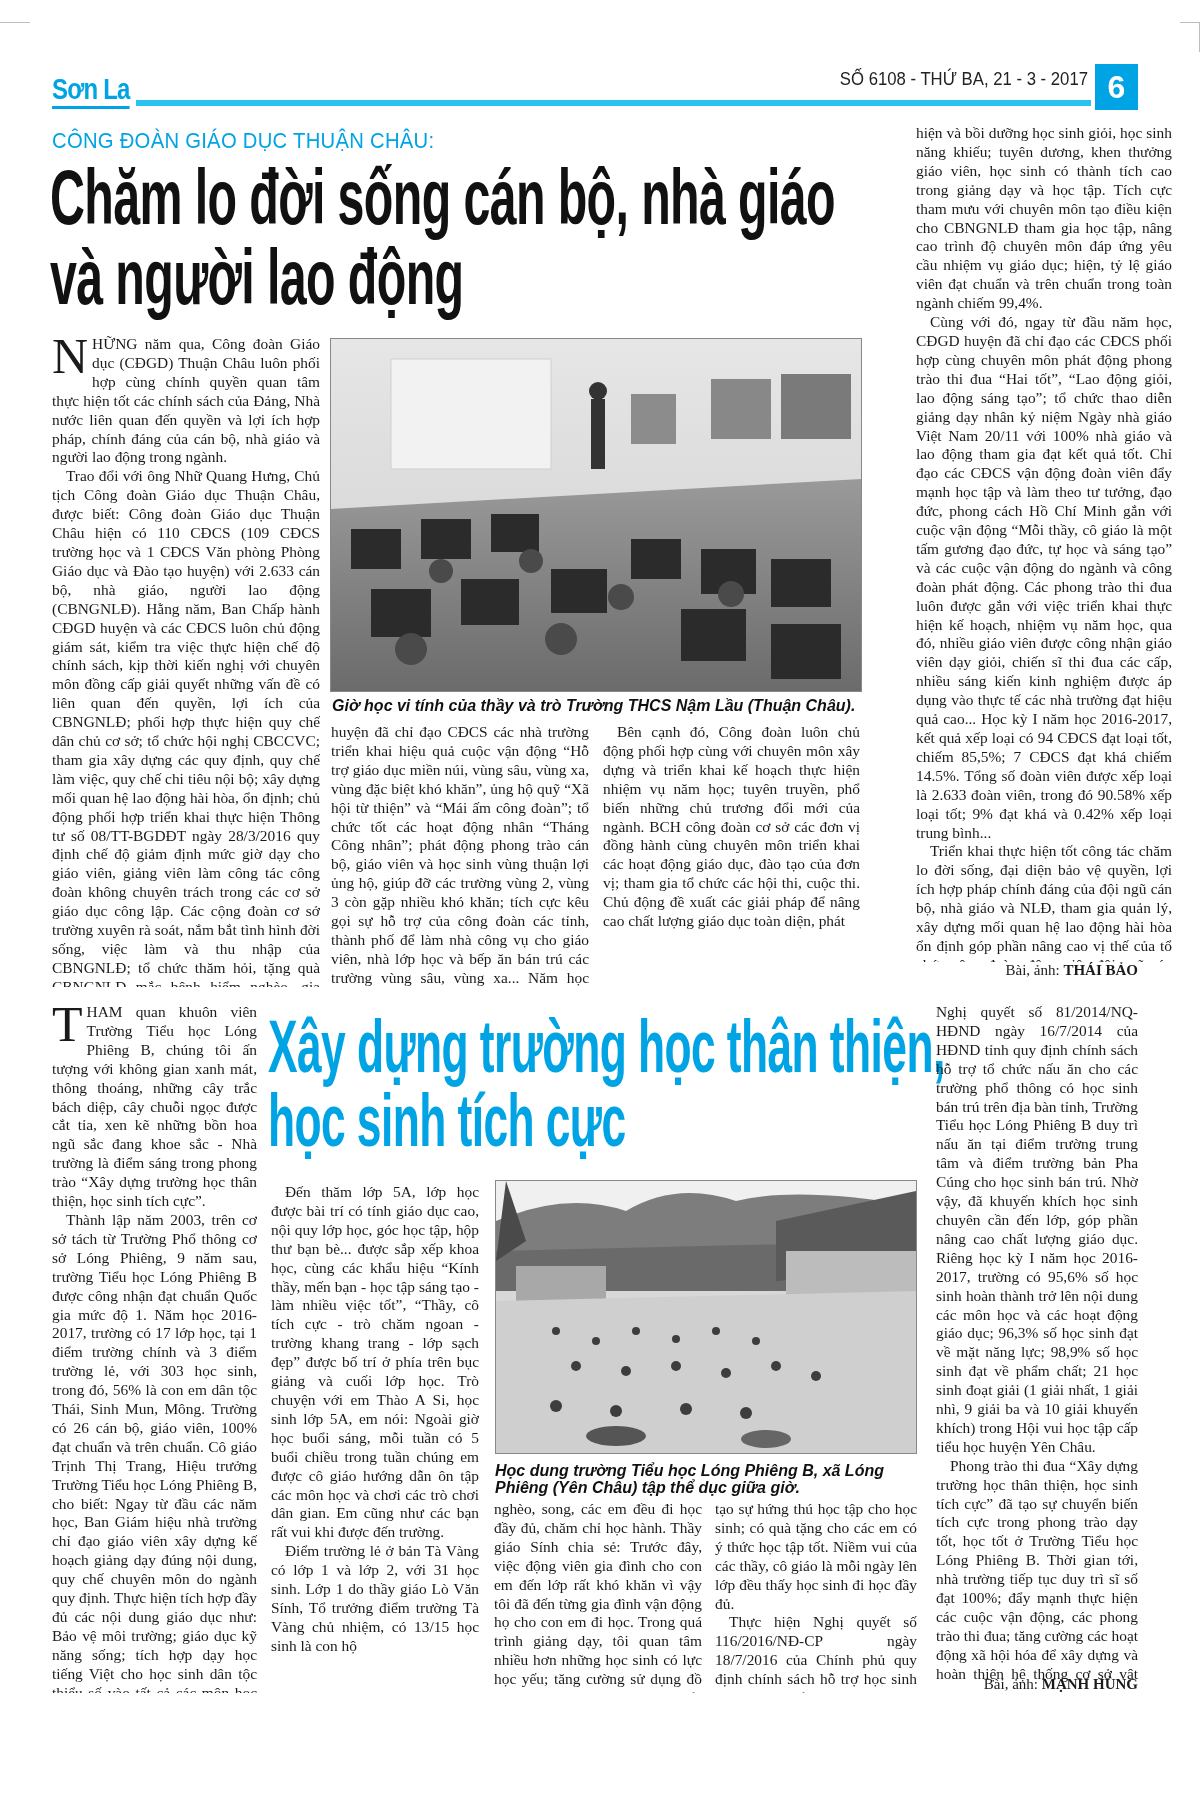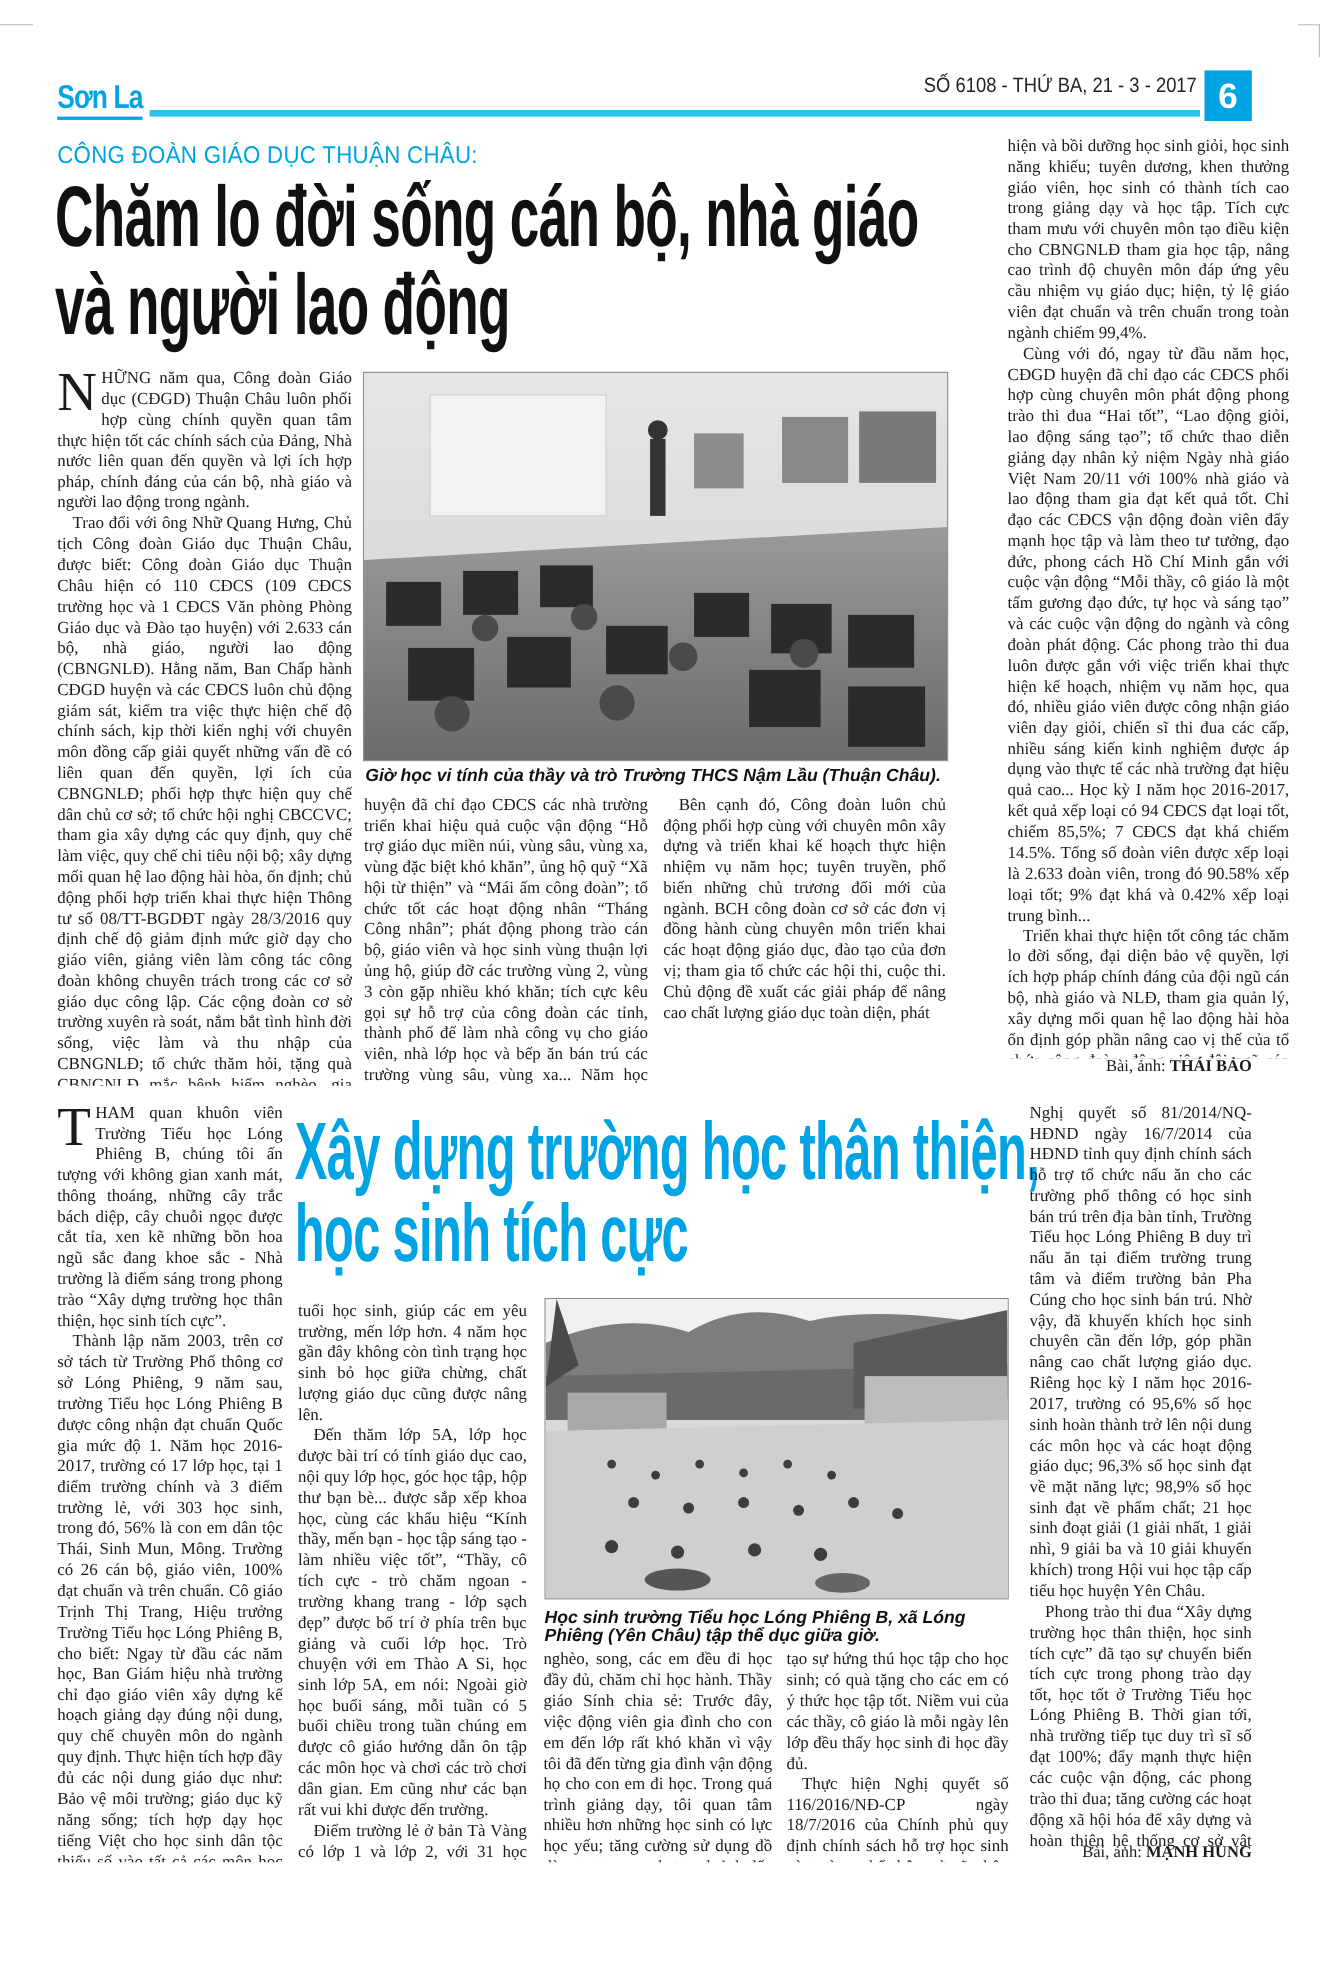--- a/index.html
+++ b/index.html
@@ -112,21 +112,20 @@
   <p class="first"><span class="dropcap">T</span><span>HAM quan khuôn viên Trường Tiểu học Lóng Phiêng B, chúng tôi ấn tượng với không gian xanh mát, thông thoáng, những cây trắc bách diệp, cây chuỗi ngọc được cắt tỉa, xen kẽ những bồn hoa ngũ sắc đang khoe sắc - Nhà trường là điểm sáng trong phong trào “Xây dựng trường học thân thiện, học sinh tích cực”.</span></p>
   <p>Thành lập năm 2003, trên cơ sở tách từ Trường Phổ thông cơ sở Lóng Phiêng, 9 năm sau, trường Tiểu học Lóng Phiêng B được công nhận đạt chuẩn Quốc gia mức độ 1. Năm học 2016-2017, trường có 17 lớp học, tại 1 điểm trường chính và 3 điểm trường lẻ, với 303 học sinh, trong đó, 56% là con em dân tộc Thái, Sinh Mun, Mông. Trường có 26 cán bộ, giáo viên, 100% đạt chuẩn và trên chuẩn. Cô giáo Trịnh Thị Trang, Hiệu trưởng Trường Tiểu học Lóng Phiêng B, cho biết: Ngay từ đầu các năm học, Ban Giám hiệu nhà trường chỉ đạo giáo viên xây dựng kế hoạch giảng dạy đúng nội dung, quy chế chuyên môn do ngành quy định. Thực hiện tích hợp đầy đủ các nội dung giáo dục như: Bảo vệ môi trường; giáo dục kỹ năng sống; tích hợp dạy học tiếng Việt cho học sinh dân tộc thiểu số vào tất cả các môn học và hoạt động giáo dục... Đồng thời, tổ chức các hoạt động ngoài giờ lên lớp, các trò chơi phù hợp với lứa</p>
 </div>
 
 <div class="abs headline h2">
   <span>Xây dựng trường học thân thiện,</span>
   <span>học sinh tích cực</span>
 </div>
 
 <div class="col" style="left:271px;top:1183px;width:208px;height:510px;">
-  <p class="first">tuổi học sinh, giúp các em yêu trường, mến lớp hơn. 4 năm học gần đây không còn tình trạng học sinh bỏ học giữa chừng, chất lượng giáo dục cũng được nâng lên.</p>
   <p>Đến thăm lớp 5A, lớp học được bài trí có tính giáo dục cao, nội quy lớp học, góc học tập, hộp thư bạn bè... được sắp xếp khoa học, cùng các khẩu hiệu “Kính thầy, mến bạn - học tập sáng tạo - làm nhiều việc tốt”, “Thầy, cô tích cực - trò chăm ngoan - trường khang trang - lớp sạch đẹp” được bố trí ở phía trên bục giảng và cuối lớp học. Trò chuyện với em Thào A Si, học sinh lớp 5A, em nói: Ngoài giờ học buổi sáng, mỗi tuần có 5 buổi chiều trong tuần chúng em được cô giáo hướng dẫn ôn tập các môn học và chơi các trò chơi dân gian. Em cũng như các bạn rất vui khi được đến trường.</p>
   <p>Điểm trường lẻ ở bản Tà Vàng có lớp 1 và lớp 2, với 31 học sinh. Lớp 1 do thầy giáo Lò Văn Sính, Tổ trưởng điểm trường Tà Vàng chủ nhiệm, có 13/15 học sinh là con hộ</p>
 </div>
 
 <div class="photo" style="left:495px;top:1180px;width:420px;height:272px;">
   <svg width="420" height="272" viewBox="0 0 420 272">
     <rect width="420" height="272" fill="#d8d8d8"></rect>
     <rect width="420" height="60" fill="#f0f0f0"></rect>
     <path d="M0,40 Q70,10 130,30 Q180,0 240,20 Q300,5 420,25 L420,80 L0,80 Z" fill="#7d7d7d"></path>
     <path d="M0,70 L420,60 L420,110 L0,110 Z" fill="#6a6a6a"></path>
@@ -150,21 +149,21 @@
       <circle cx="60" cy="225" r="6"></circle>
         <circle cx="120" cy="230" r="6"></circle>
         <circle cx="190" cy="228" r="6"></circle>
         <circle cx="250" cy="232" r="6"></circle>
     </g>
     <ellipse cx="120" cy="255" rx="30" ry="10" fill="#555"></ellipse>
     <ellipse cx="270" cy="258" rx="25" ry="9" fill="#666"></ellipse>
     <path d="M10,0 L30,60 L0,80 Z" fill="#4a4a4a"></path>
   </svg>
 </div>
-<div class="caption" style="left:495px;top:1462px;width:425px;">Học sinh trường Tiểu học Lóng Phiêng B, xã Lóng Phiêng (Yên Châu) tập thể dục giữa giờ.</div>
+<div class="caption" style="left:495px;top:1462px;width:425px;">Học dung trường Tiểu học Lóng Phiêng B, xã Lóng Phiêng (Yên Châu) tập thể dục giữa giờ.</div>
 
 <div class="col" style="left:494px;top:1500px;width:208px;height:193px;">
   <p class="first">nghèo, song, các em đều đi học đầy đủ, chăm chỉ học hành. Thầy giáo Sính chia sẻ: Trước đây, việc động viên gia đình cho con em đến lớp rất khó khăn vì vậy tôi đã đến từng gia đình vận động họ cho con em đi học. Trong quá trình giảng dạy, tôi quan tâm nhiều hơn những học sinh có lực học yếu; tăng cường sử dụng đồ dùng trực quan như tranh ảnh để</p>
 </div>
 <div class="col" style="left:715px;top:1500px;width:202px;height:193px;">
   <p class="first">tạo sự hứng thú học tập cho học sinh; có quà tặng cho các em có ý thức học tập tốt. Niềm vui của các thầy, cô giáo là mỗi ngày lên lớp đều thấy học sinh đi học đầy đủ.</p>
   <p>Thực hiện Nghị quyết số 116/2016/NĐ-CP ngày 18/7/2016 của Chính phủ quy định chính sách hỗ trợ học sinh và trường phổ thông ở xã, thôn đặc biệt khó khăn và</p>
 </div>
 <div class="col" style="left:936px;top:1003px;width:202px;height:680px;">
   <p class="first">Nghị quyết số 81/2014/NQ-HĐND ngày 16/7/2014 của HĐND tỉnh quy định chính sách hỗ trợ tổ chức nấu ăn cho các trường phổ thông có học sinh bán trú trên địa bàn tỉnh, Trường Tiểu học Lóng Phiêng B duy trì nấu ăn tại điểm trường trung tâm và điểm trường bản Pha Cúng cho học sinh bán trú. Nhờ vậy, đã khuyến khích học sinh chuyên cần đến lớp, góp phần nâng cao chất lượng giáo dục. Riêng học kỳ I năm học 2016-2017, trường có 95,6% số học sinh hoàn thành trở lên nội dung các môn học và các hoạt động giáo dục; 96,3% số học sinh đạt về mặt năng lực; 98,9% số học sinh đạt về phẩm chất; 21 học sinh đoạt giải (1 giải nhất, 1 giải nhì, 9 giải ba và 10 giải khuyến khích) trong Hội vui học tập cấp tiểu học huyện Yên Châu.</p>

